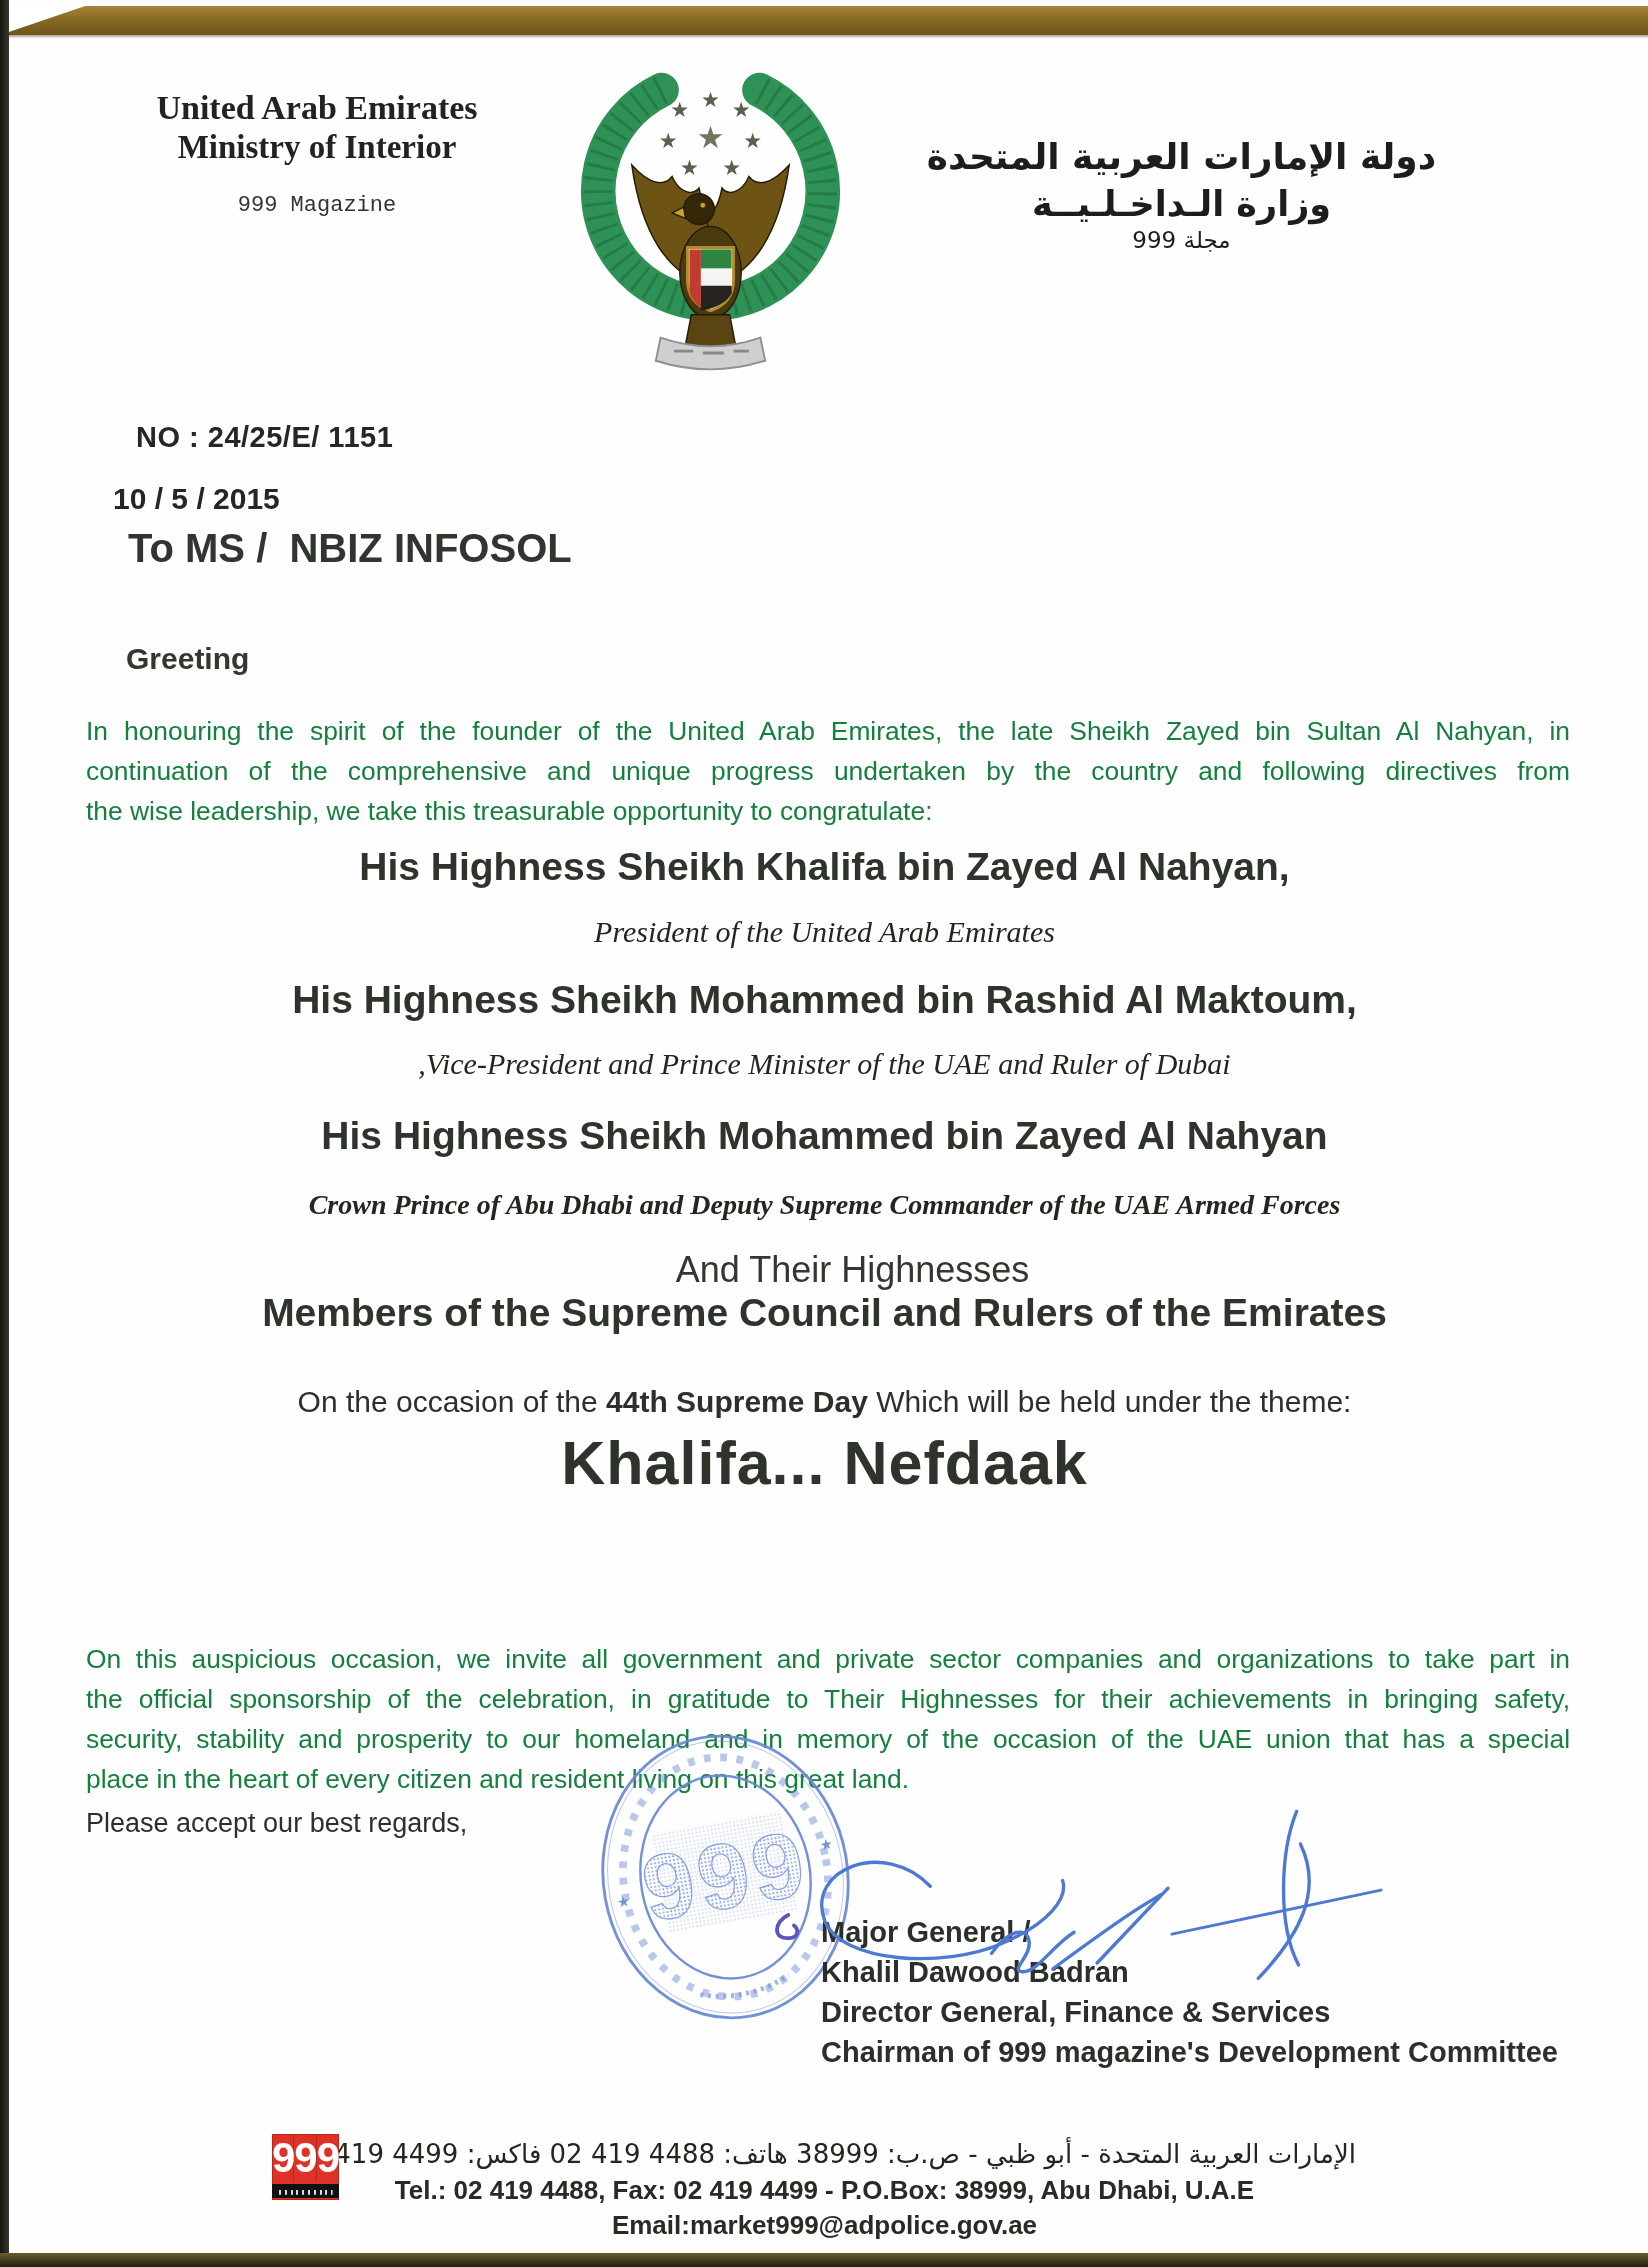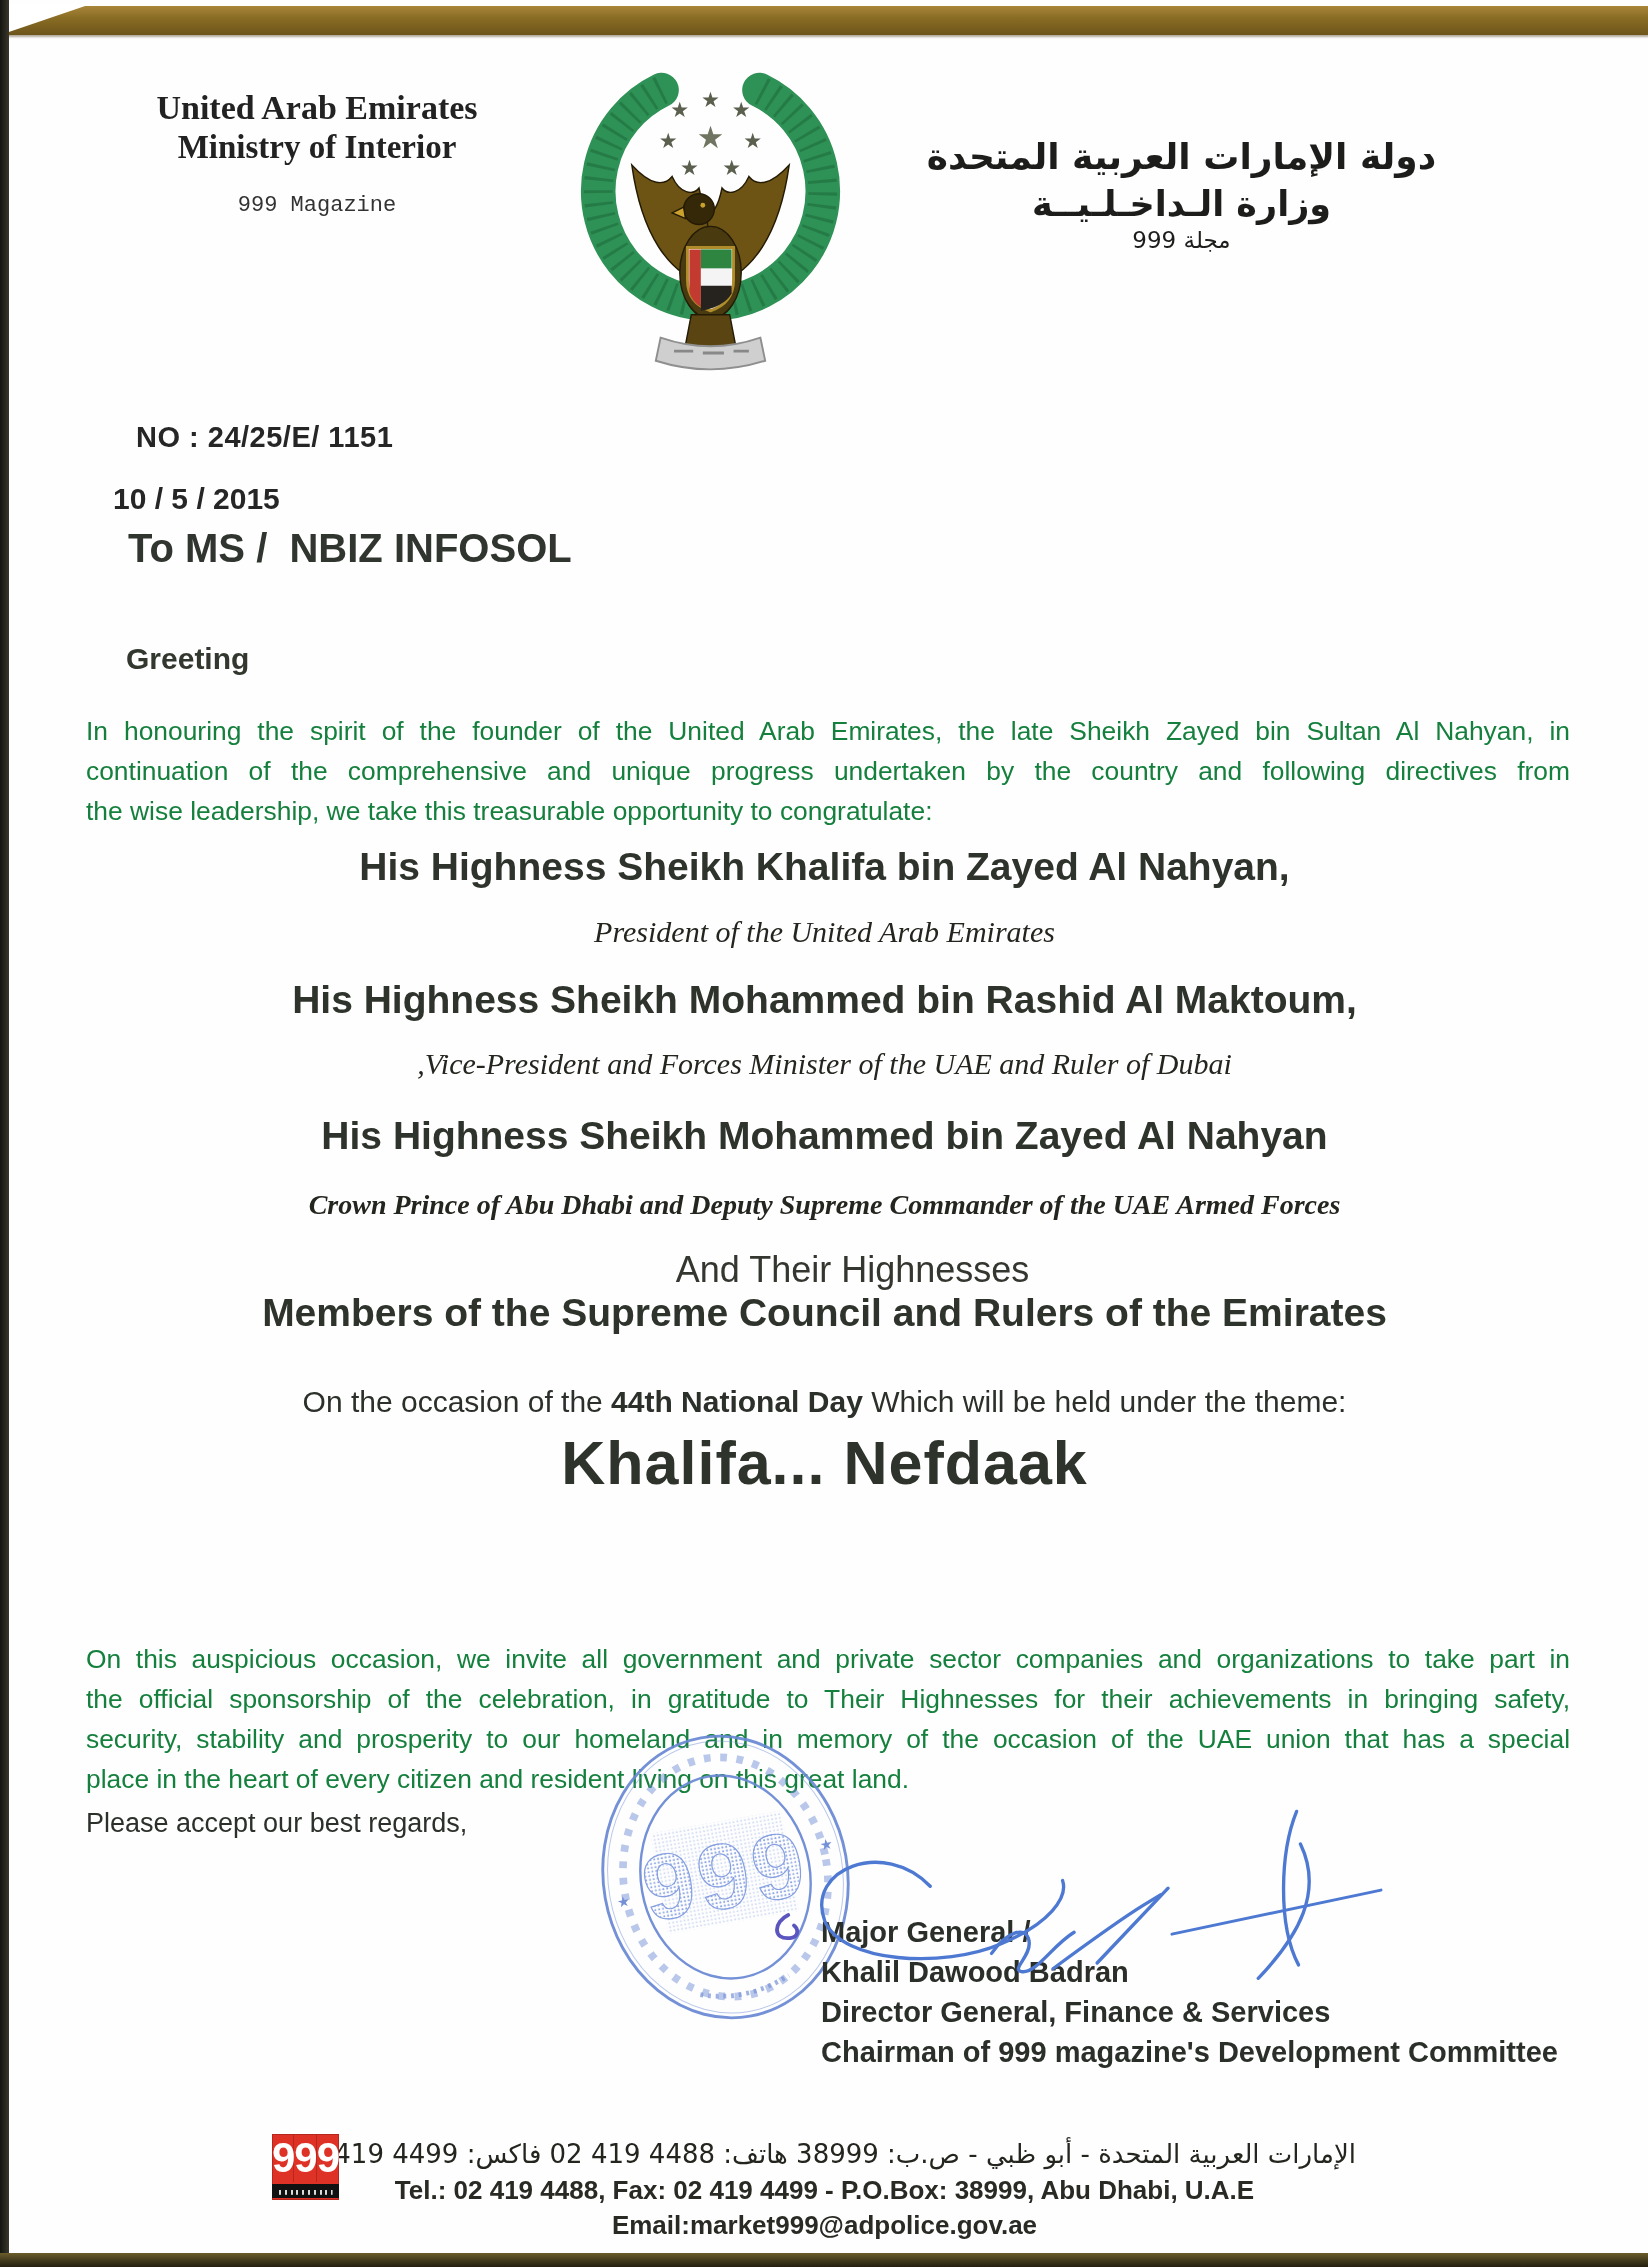--- a/index.html
+++ b/index.html
@@ -136,29 +136,29 @@
 
   <div class="abs para" style="top:711px">
     <div class="fill">In honouring the spirit of the founder of the United Arab Emirates, the late Sheikh Zayed bin Sultan Al Nahyan, in</div>
     <div class="fill">continuation of the comprehensive and unique progress undertaken by the country and following directives from</div>
     <div>the wise leadership, we take this treasurable opportunity to congratulate:</div>
   </div>
 
   <div class="abs c hname" style="top:845px">His Highness Sheikh Khalifa bin Zayed Al Nahyan,</div>
   <div class="abs c hsub" style="top:915px">President of the United Arab Emirates</div>
   <div class="abs c hname" style="top:978px">His Highness Sheikh Mohammed bin Rashid Al Maktoum,</div>
-  <div class="abs c hsub" style="top:1047px">,Vice-President and Forces Minister of the UAE and Ruler of Dubai</div>
+  <div class="abs c hsub" style="top:1047px">,Vice-President and Prince Minister of the UAE and Ruler of Dubai</div>
   <div class="abs c hname" style="top:1114px">His Highness Sheikh Mohammed bin Zayed Al Nahyan</div>
   <div class="abs c hsub b" style="top:1189px">Crown Prince of Abu Dhabi and Deputy Supreme Commander of the UAE Armed Forces</div>
 
   <div class="abs c hh" style="top:1249px">And Their Highnesses</div>
   <div class="abs c members" style="top:1291px">Members of the Supreme Council and Rulers of the Emirates</div>
 
   <div class="abs c occasion" style="top:1385px">
-    <span>On the occasion of the </span><b>44th National Day</b><span> Which will be held under the theme:</span>
+    <span>On the occasion of the </span><b>44th Supreme Day</b><span> Which will be held under the theme:</span>
   </div>
   <div class="abs c theme" style="top:1428px">Khalifa... Nefdaak</div>
 
 
   <div class="abs para" style="top:1639px">
     <div class="fill">On this auspicious occasion, we invite all government and private sector companies and organizations to take part in</div>
     <div class="fill">the official sponsorship of the celebration, in gratitude to Their Highnesses for their achievements in bringing safety,</div>
     <div class="fill">security, stability and prosperity to our homeland and in memory of the occasion of the UAE union that has a special</div>
     <div>place in the heart of every citizen and resident living on this great land.</div>
   </div>

